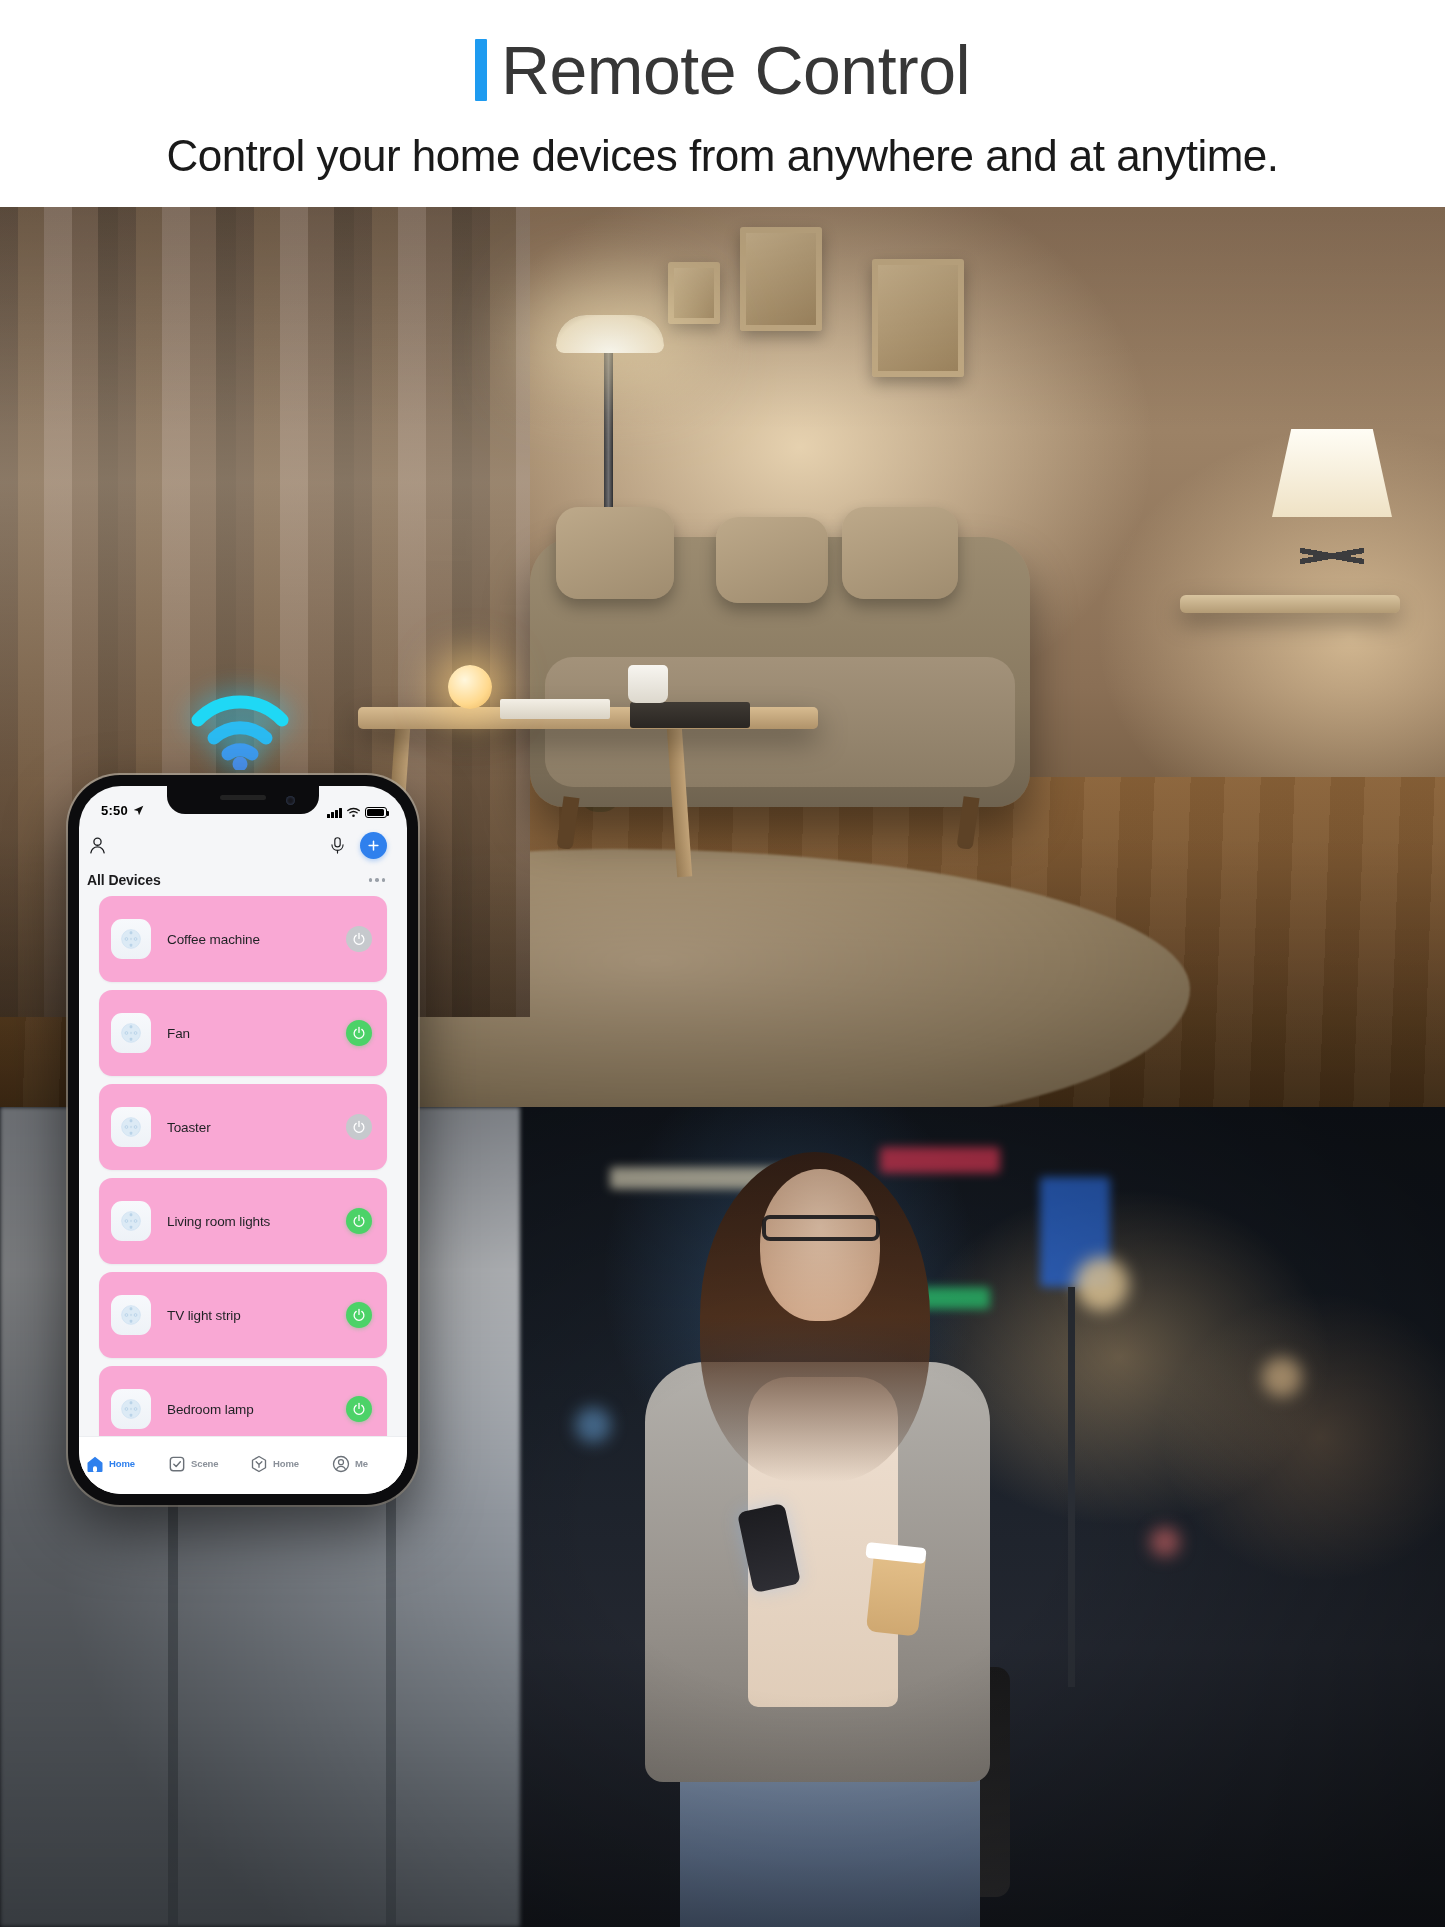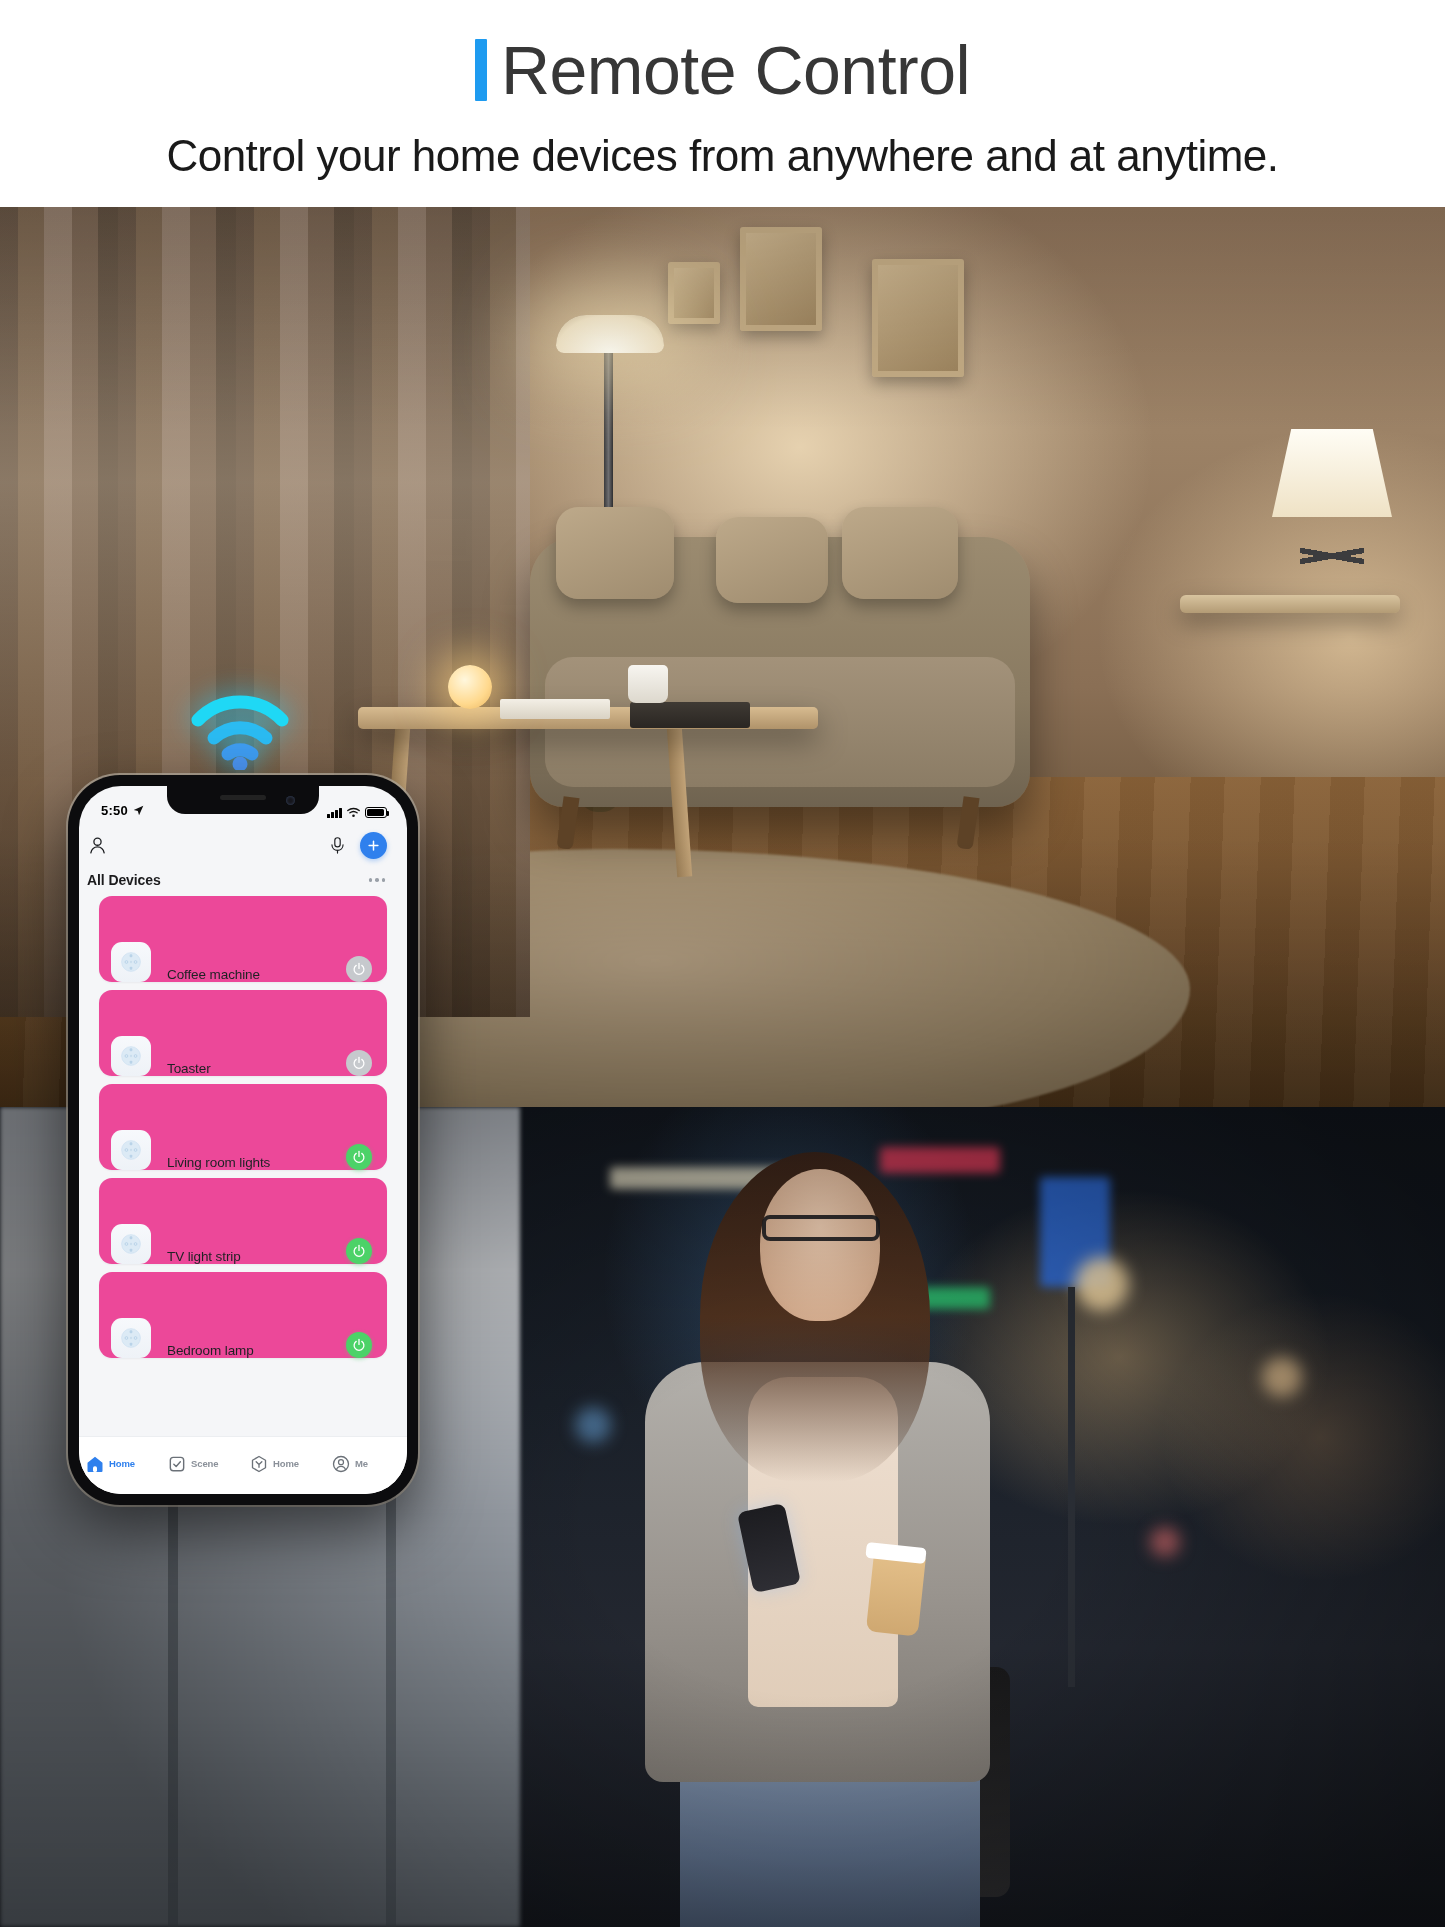--- a/index.html
+++ b/index.html
@@ -317,22 +317,22 @@
   .section-title { font-size: 14px; font-weight: 700; color:#1b1b1d; letter-spacing:-0.1px; }
   .dots { display:flex; gap:3px; padding: 6px 2px; }
   .dots i { width:3.5px; height:3.5px; border-radius:50%; background:#9aa0a8; display:block; }
 
   
   .device-list {
     flex: 1; overflow: hidden; padding: 0 20px;
     display: flex; flex-direction: column; gap: 8px;
   }
   .device-card {
-    background:#ec4899; border-radius: 13px; height: 86px; flex: none;
-    display:flex; align-items:flex-end; padding: 0 15px 0 12px;
+    background:#f9a8d4; border-radius: 13px; height: 86px; flex: none;
+    display:flex; align-items:center; padding: 0 15px 0 12px;
     box-shadow: 0 1px 2px rgba(20,25,40,0.05);
   }
   .device-icon-wrap {
     width: 40px; height: 40px; border-radius: 11px;
     background: linear-gradient(180deg,#f7f9fc,#eef2f7);
     display:flex; align-items:center; justify-content:center; flex:none;
   }
   .device-name { margin-left: 16px; font-size: 13.5px; color:#1f2124; flex:1; letter-spacing:-0.1px; }
   .power-btn {
     width: 26px; height: 26px; border-radius: 50%; flex:none;
@@ -536,80 +536,100 @@
 <svg width="26" height="26" viewBox="0 0 32 32">
   <circle cx="16" cy="16" r="11.5" fill="#dceaf5"></circle>
   <circle cx="16" cy="16" r="11.5" fill="none" stroke="#cfe2f1" stroke-width="1"></circle>
   <rect x="14.4" y="6.6" width="3.2" height="3.6" rx="1" fill="#b9d3e8"></rect>
   <rect x="14.4" y="21.8" width="3.2" height="3.6" rx="1" fill="#b9d3e8"></rect>
   <circle cx="10.4" cy="16" r="1.7" fill="none" stroke="#b9d3e8" stroke-width="1.2"></circle>
   <circle cx="21.6" cy="16" r="1.7" fill="none" stroke="#b9d3e8" stroke-width="1.2"></circle>
   <circle cx="16" cy="16" r="1.4" fill="#c9dded"></circle>
 </svg>
           </span>
-     <span class="device-name">Toaster</span>
-     <span class="power-btn power-off">
+     <span class="device-name">Fan</span>
+     <span class="power-btn power-on">
 <svg width="14" height="14" viewBox="0 0 24 24">
   <path d="M7.2 5.8 A8.4 8.4 0 1 0 16.8 5.8" stroke="#fff" stroke-width="2.2" fill="none" stroke-linecap="round"></path>
   <path d="M12 2.4 V11" stroke="#fff" stroke-width="2.2" stroke-linecap="round"></path>
 </svg>
           </span>
         </div>
         <div class="device-card">
           <span class="device-icon-wrap">
 <svg width="26" height="26" viewBox="0 0 32 32">
   <circle cx="16" cy="16" r="11.5" fill="#dceaf5"></circle>
   <circle cx="16" cy="16" r="11.5" fill="none" stroke="#cfe2f1" stroke-width="1"></circle>
   <rect x="14.4" y="6.6" width="3.2" height="3.6" rx="1" fill="#b9d3e8"></rect>
   <rect x="14.4" y="21.8" width="3.2" height="3.6" rx="1" fill="#b9d3e8"></rect>
   <circle cx="10.4" cy="16" r="1.7" fill="none" stroke="#b9d3e8" stroke-width="1.2"></circle>
   <circle cx="21.6" cy="16" r="1.7" fill="none" stroke="#b9d3e8" stroke-width="1.2"></circle>
   <circle cx="16" cy="16" r="1.4" fill="#c9dded"></circle>
 </svg>
           </span>
-     <span class="device-name">Living room lights</span>
-     <span class="power-btn power-on">
+     <span class="device-name">Toaster</span>
+     <span class="power-btn power-off">
 <svg width="14" height="14" viewBox="0 0 24 24">
   <path d="M7.2 5.8 A8.4 8.4 0 1 0 16.8 5.8" stroke="#fff" stroke-width="2.2" fill="none" stroke-linecap="round"></path>
   <path d="M12 2.4 V11" stroke="#fff" stroke-width="2.2" stroke-linecap="round"></path>
 </svg>
           </span>
         </div>
         <div class="device-card">
           <span class="device-icon-wrap">
 <svg width="26" height="26" viewBox="0 0 32 32">
   <circle cx="16" cy="16" r="11.5" fill="#dceaf5"></circle>
   <circle cx="16" cy="16" r="11.5" fill="none" stroke="#cfe2f1" stroke-width="1"></circle>
   <rect x="14.4" y="6.6" width="3.2" height="3.6" rx="1" fill="#b9d3e8"></rect>
   <rect x="14.4" y="21.8" width="3.2" height="3.6" rx="1" fill="#b9d3e8"></rect>
   <circle cx="10.4" cy="16" r="1.7" fill="none" stroke="#b9d3e8" stroke-width="1.2"></circle>
   <circle cx="21.6" cy="16" r="1.7" fill="none" stroke="#b9d3e8" stroke-width="1.2"></circle>
   <circle cx="16" cy="16" r="1.4" fill="#c9dded"></circle>
 </svg>
           </span>
-     <span class="device-name">TV light strip</span>
+     <span class="device-name">Living room lights</span>
      <span class="power-btn power-on">
 <svg width="14" height="14" viewBox="0 0 24 24">
   <path d="M7.2 5.8 A8.4 8.4 0 1 0 16.8 5.8" stroke="#fff" stroke-width="2.2" fill="none" stroke-linecap="round"></path>
   <path d="M12 2.4 V11" stroke="#fff" stroke-width="2.2" stroke-linecap="round"></path>
 </svg>
           </span>
         </div>
         <div class="device-card">
           <span class="device-icon-wrap">
 <svg width="26" height="26" viewBox="0 0 32 32">
   <circle cx="16" cy="16" r="11.5" fill="#dceaf5"></circle>
   <circle cx="16" cy="16" r="11.5" fill="none" stroke="#cfe2f1" stroke-width="1"></circle>
   <rect x="14.4" y="6.6" width="3.2" height="3.6" rx="1" fill="#b9d3e8"></rect>
   <rect x="14.4" y="21.8" width="3.2" height="3.6" rx="1" fill="#b9d3e8"></rect>
   <circle cx="10.4" cy="16" r="1.7" fill="none" stroke="#b9d3e8" stroke-width="1.2"></circle>
   <circle cx="21.6" cy="16" r="1.7" fill="none" stroke="#b9d3e8" stroke-width="1.2"></circle>
   <circle cx="16" cy="16" r="1.4" fill="#c9dded"></circle>
 </svg>
           </span>
+     <span class="device-name">TV light strip</span>
+     <span class="power-btn power-on">
+<svg width="14" height="14" viewBox="0 0 24 24">
+  <path d="M7.2 5.8 A8.4 8.4 0 1 0 16.8 5.8" stroke="#fff" stroke-width="2.2" fill="none" stroke-linecap="round"></path>
+  <path d="M12 2.4 V11" stroke="#fff" stroke-width="2.2" stroke-linecap="round"></path>
+</svg>
+          </span>
+        </div>
+        <div class="device-card">
+          <span class="device-icon-wrap">
+<svg width="26" height="26" viewBox="0 0 32 32">
+  <circle cx="16" cy="16" r="11.5" fill="#dceaf5"></circle>
+  <circle cx="16" cy="16" r="11.5" fill="none" stroke="#cfe2f1" stroke-width="1"></circle>
+  <rect x="14.4" y="6.6" width="3.2" height="3.6" rx="1" fill="#b9d3e8"></rect>
+  <rect x="14.4" y="21.8" width="3.2" height="3.6" rx="1" fill="#b9d3e8"></rect>
+  <circle cx="10.4" cy="16" r="1.7" fill="none" stroke="#b9d3e8" stroke-width="1.2"></circle>
+  <circle cx="21.6" cy="16" r="1.7" fill="none" stroke="#b9d3e8" stroke-width="1.2"></circle>
+  <circle cx="16" cy="16" r="1.4" fill="#c9dded"></circle>
+</svg>
+          </span>
      <span class="device-name">Bedroom lamp</span>
      <span class="power-btn power-on">
 <svg width="14" height="14" viewBox="0 0 24 24">
   <path d="M7.2 5.8 A8.4 8.4 0 1 0 16.8 5.8" stroke="#fff" stroke-width="2.2" fill="none" stroke-linecap="round"></path>
   <path d="M12 2.4 V11" stroke="#fff" stroke-width="2.2" stroke-linecap="round"></path>
 </svg>
           </span>
         </div>
       </div>
 

